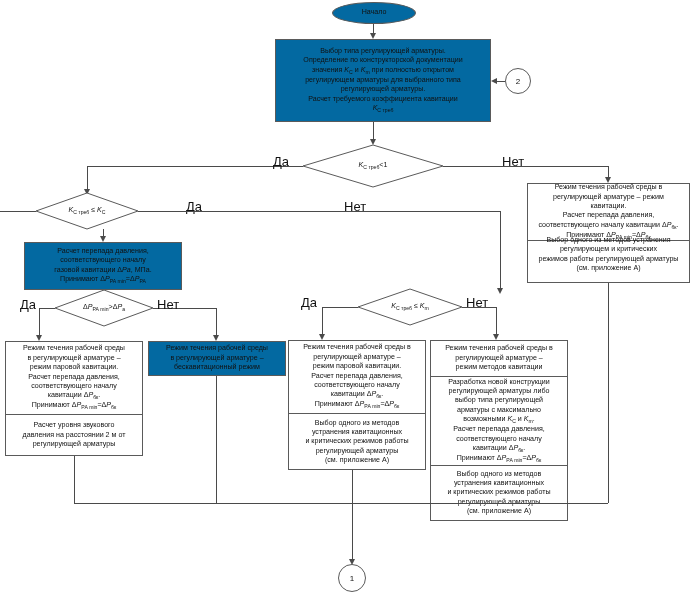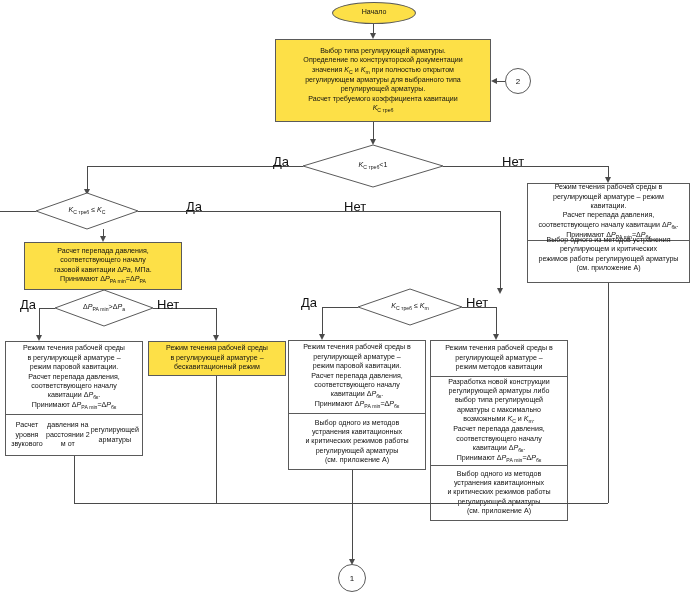--- a/index.html
+++ b/index.html
@@ -1,18 +1,18 @@
 <!DOCTYPE html>
 <html><head>
 <meta charset="utf-8">
 <style>
   html,body{margin:0;padding:0;background:#ffffff;}
   body{font-family:"Liberation Sans","DejaVu Sans",sans-serif;}
   #canvas{position:relative;width:695px;height:594px;background:#fff;overflow:hidden;}
-  .node{position:absolute;box-sizing:border-box;border:1px solid #5a5a5a;background:#fde047;
+  .node{position:absolute;box-sizing:border-box;border:1px solid #5a5a5a;background:#0369a1;
         display:flex;align-items:center;justify-content:center;text-align:center;
         font-size:7.1px;line-height:1.32;color:#111;padding:2px 3px;}
   .node.terminator{border-radius:50%/50%;border:1px solid #5a5a5a;}
   .conn{position:absolute;box-sizing:border-box;border:1px solid #5a5a5a;border-radius:50%;
         background:#fff;display:flex;align-items:center;justify-content:center;
         font-size:8px;color:#111;}
   .stack{position:absolute;box-sizing:border-box;border:1px solid #5a5a5a;background:#fff;}
   .stack > div{box-sizing:border-box;display:flex;align-items:center;justify-content:center;
                text-align:center;font-size:7.1px;line-height:1.32;color:#111;padding:2px 3px;}
   .stack > div + div{border-top:1px solid #5a5a5a;}
@@ -152,21 +152,21 @@
   <div class="stack" style="left:5px;top:341px;width:138px;height:115px;">
     <div style="height:72px;flex-direction:column;">
       <span>Режим течения рабочей среды</span>
       <span>в регулирующей арматуре –</span>
       <span>режим паровой кавитации.</span>
       <span>Расчет перепада давления,</span>
       <span>соответствующего началу</span>
       <span>кавитации Δ<i class="v">P</i><sub>бк</sub>.</span>
       <span>Принимают Δ<i class="v">P</i><sub>РА min</sub>=Δ<i class="v">P</i><sub>бк</sub></span>
     </div>
-    <div style="height:42px;flex-direction:row;">
+    <div style="height:42px;flex-direction:column;">
       <span>Расчет уровня звукового</span>
       <span>давления на расстоянии 2 м от</span>
       <span>регулирующей арматуры</span>
     </div>
   </div>
   <div class="ln lnv" style="left:74px;top:456px;height:47px;"></div>
 
   <div class="node" style="left:148px;top:341px;width:138px;height:35px;flex-direction:column;">
     <span>Режим течения рабочей среды</span>
     <span>в регулирующей арматуре –</span>

